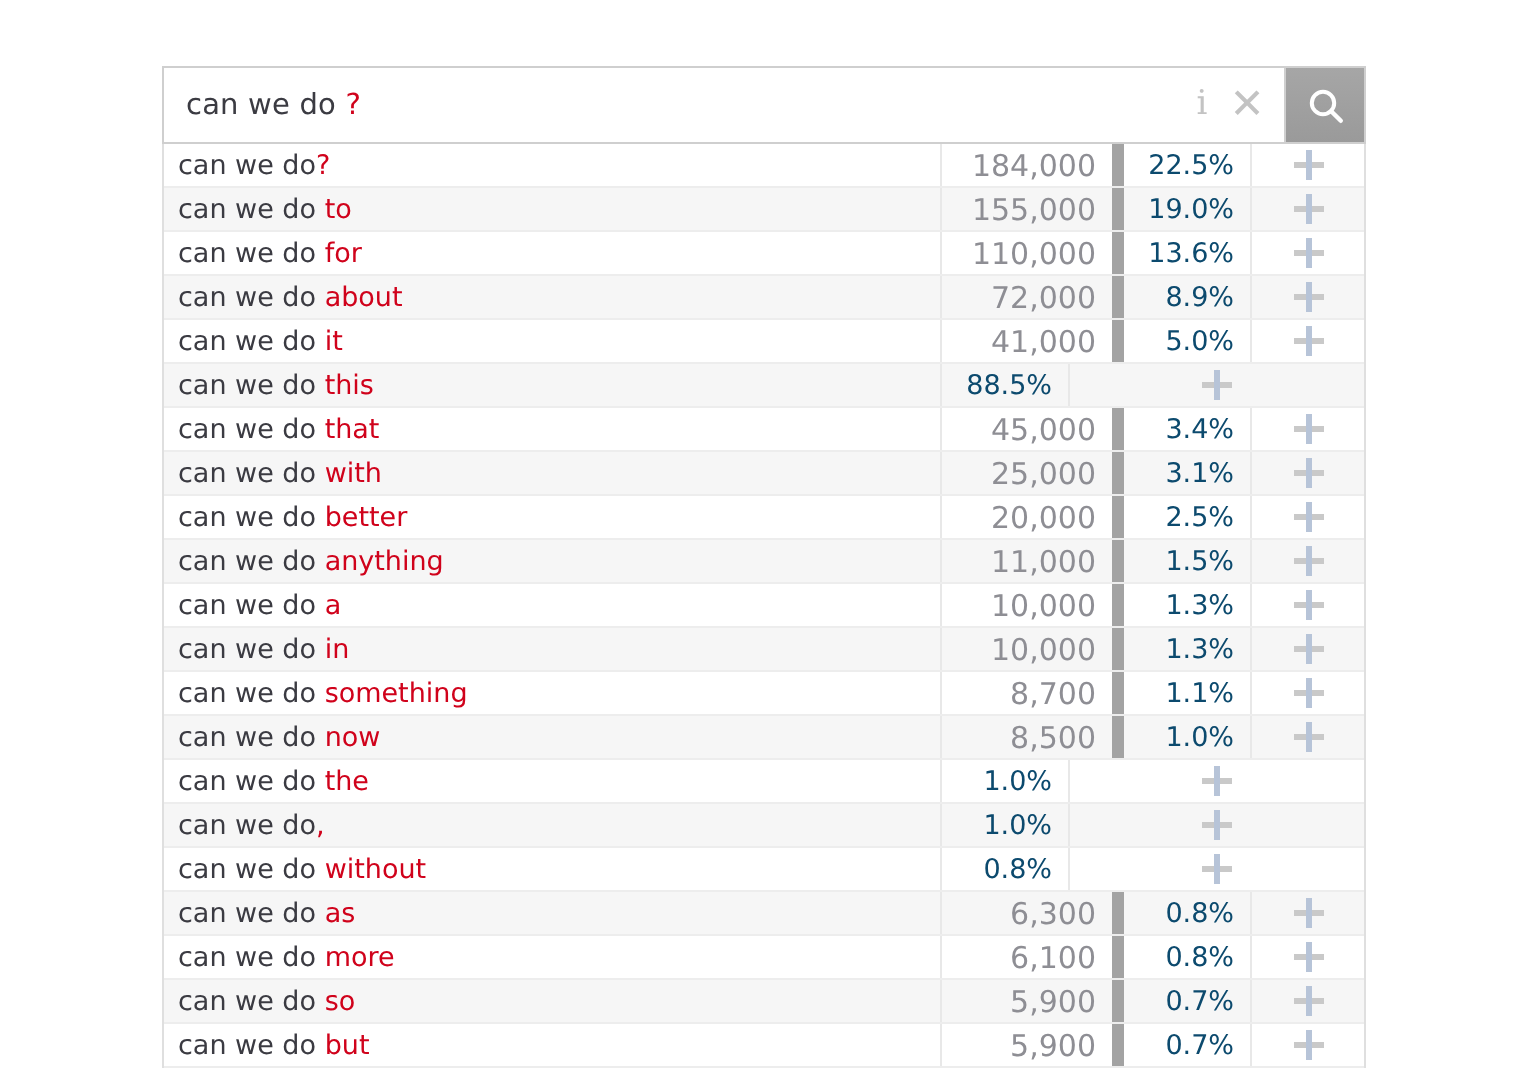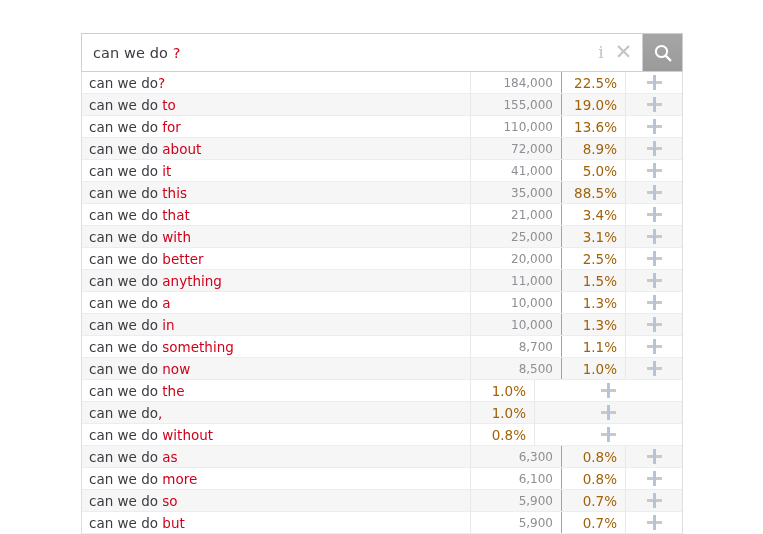--- a/index.html
+++ b/index.html
@@ -126,34 +126,34 @@
     overflow: hidden;
   }
   .cell-kw .suffix { color: #d0021b; }
   .cell-vol {
     flex: 0 0 91px;
     display: flex;
     align-items: center;
     justify-content: flex-end;
     padding-right: 8px;
     box-sizing: border-box;
-    border-right: 1px solid #a3a3a3;
-    font-size: 12px;
+    border-right: 6px solid #a3a3a3;
+    font-size: 15px;
     color: #8e8e94;
   }
   .cell-pct {
     flex: 0 0 64px;
     display: flex;
     align-items: center;
     justify-content: flex-end;
     padding-right: 8px;
     box-sizing: border-box;
     border-right: 1px solid #e8e8e8;
     font-size: 13.5px;
-    color: #a16207;
+    color: #0c4a6e;
   }
   .cell-add {
     flex: 1 1 auto;
     display: flex;
     align-items: center;
     justify-content: center;
     cursor: pointer;
   }
   .plus {
     position: relative;
@@ -232,29 +232,28 @@
       <div class="row">
         <div class="cell-kw"><span>can we do</span><span> </span><span class="suffix">it</span></div>
         <div class="cell-vol">41,000</div>
         <div class="cell-pct">5.0%</div>
         <div class="cell-add">
           <span class="plus"></span>
         </div>
       </div>
       <div class="row alt">
         <div class="cell-kw"><span>can we do</span><span> </span><span class="suffix">this</span></div>
-        <div class="cell-vol">35,000</div>
         <div class="cell-pct">88.5%</div>
         <div class="cell-add">
           <span class="plus"></span>
         </div>
       </div>
       <div class="row">
         <div class="cell-kw"><span>can we do</span><span> </span><span class="suffix">that</span></div>
-        <div class="cell-vol">21,000</div>
+        <div class="cell-vol">45,000</div>
         <div class="cell-pct">3.4%</div>
         <div class="cell-add">
           <span class="plus"></span>
         </div>
       </div>
       <div class="row alt">
         <div class="cell-kw"><span>can we do</span><span> </span><span class="suffix">with</span></div>
         <div class="cell-vol">25,000</div>
         <div class="cell-pct">3.1%</div>
         <div class="cell-add">

